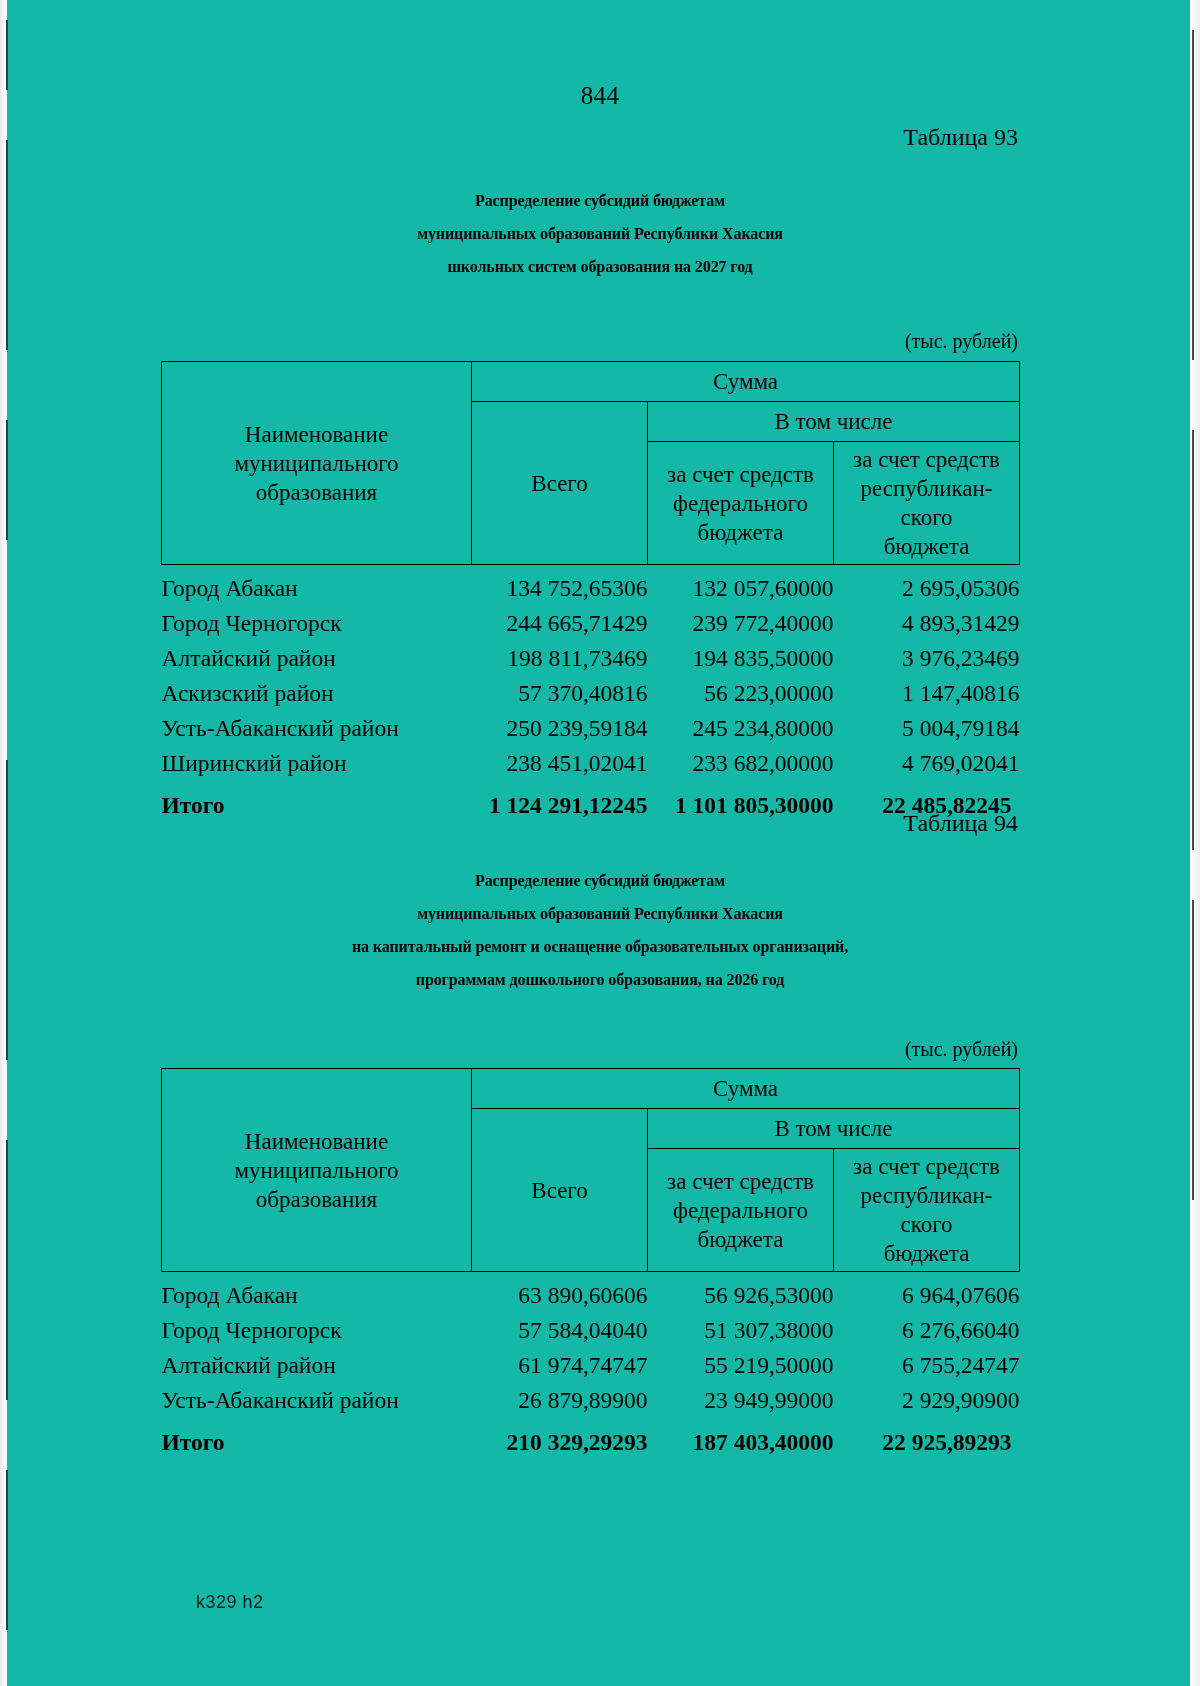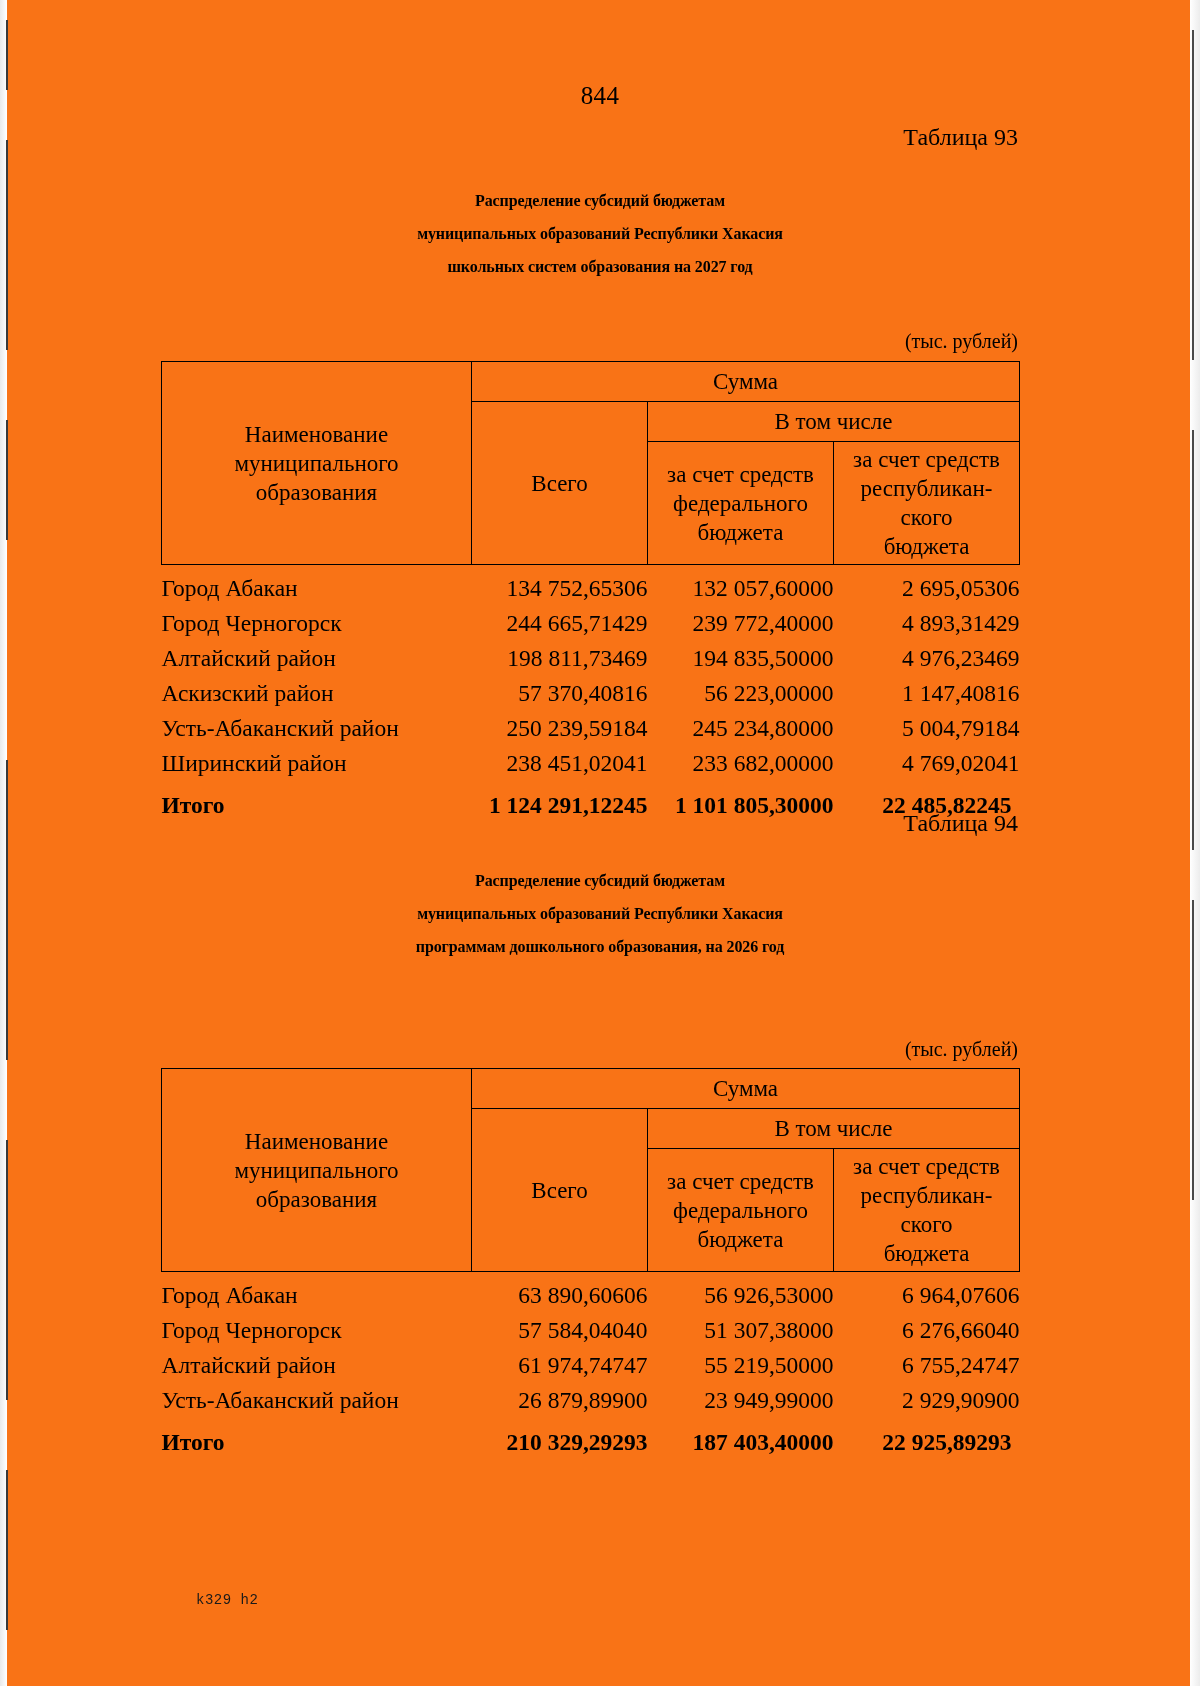--- a/index.html
+++ b/index.html
@@ -9,21 +9,21 @@
     background: #ffffff;
   }
   body {
     font-family: "Liberation Serif", "DejaVu Serif", serif;
     color: #000000;
   }
   .page {
     position: relative;
     width: 1200px;
     height: 1686px;
-    background: #f97316;
+    background: #14b8a6;
     overflow: hidden;
   }
 
   
   .scan-edge-left {
     position: absolute;
     left: 0; top: 0;
     width: 7px; height: 1686px;
     background: linear-gradient(to right, #e9e9e9, #ffffff);
   }
@@ -137,22 +137,22 @@
   tr.total-row td {
     font-weight: bold;
     padding-top: 7px;
   }
   tr.total-row td.cell-rep { padding-right: 8px; }
 
   .footer-mark {
     position: absolute;
     left: 196px;
     top: 1592px;
-    font-size: 14px;
-    font-family: Liberation Mono, monospace;
+    font-size: 18px;
+    font-family: Liberation Sans, sans-serif;
     letter-spacing: 0.5px;
     color: #1a1a1a;
   }
 </style>
 </head>
 <body>
 
 <div class="page">
 
   <div class="scan-edge-left"></div>
@@ -225,21 +225,21 @@
         <tr>
           <td class="cell-name">Город Черногорск</td>
           <td class="cell-num">244 665,71429</td>
           <td class="cell-num">239 772,40000</td>
           <td class="cell-rep">4 893,31429</td>
         </tr>
         <tr>
           <td class="cell-name">Алтайский район</td>
           <td class="cell-num">198 811,73469</td>
           <td class="cell-num">194 835,50000</td>
-          <td class="cell-rep">4 976,23469</td>
+          <td class="cell-rep">3 976,23469</td>
         </tr>
         <tr>
           <td class="cell-name">Аскизский район</td>
           <td class="cell-num">57 370,40816</td>
           <td class="cell-num">56 223,00000</td>
           <td class="cell-rep">1 147,40816</td>
         </tr>
         <tr>
           <td class="cell-name">Усть-Абаканский район</td>
           <td class="cell-num">250 239,59184</td>
@@ -259,20 +259,21 @@
           <td class="cell-rep">22 485,82245</td>
         </tr>
       </tbody>
     </table>
 
     <div class="table-label table-label-2">Таблица 94</div>
 
     <div class="doc-title doc-title-2">
       <div>Распределение субсидий бюджетам</div>
       <div>муниципальных образований Республики Хакасия</div>
+      <div>на капитальный ремонт и оснащение образовательных организаций,</div>
       <div>программам дошкольного образования, на 2026 год</div>
     </div>
 
     <div class="units units-2">(тыс. рублей)</div>
 
     <table class="budget budget-2">
       <colgroup>
         <col class="c-name">
           <col class="c-total">
           <col class="c-fed">

